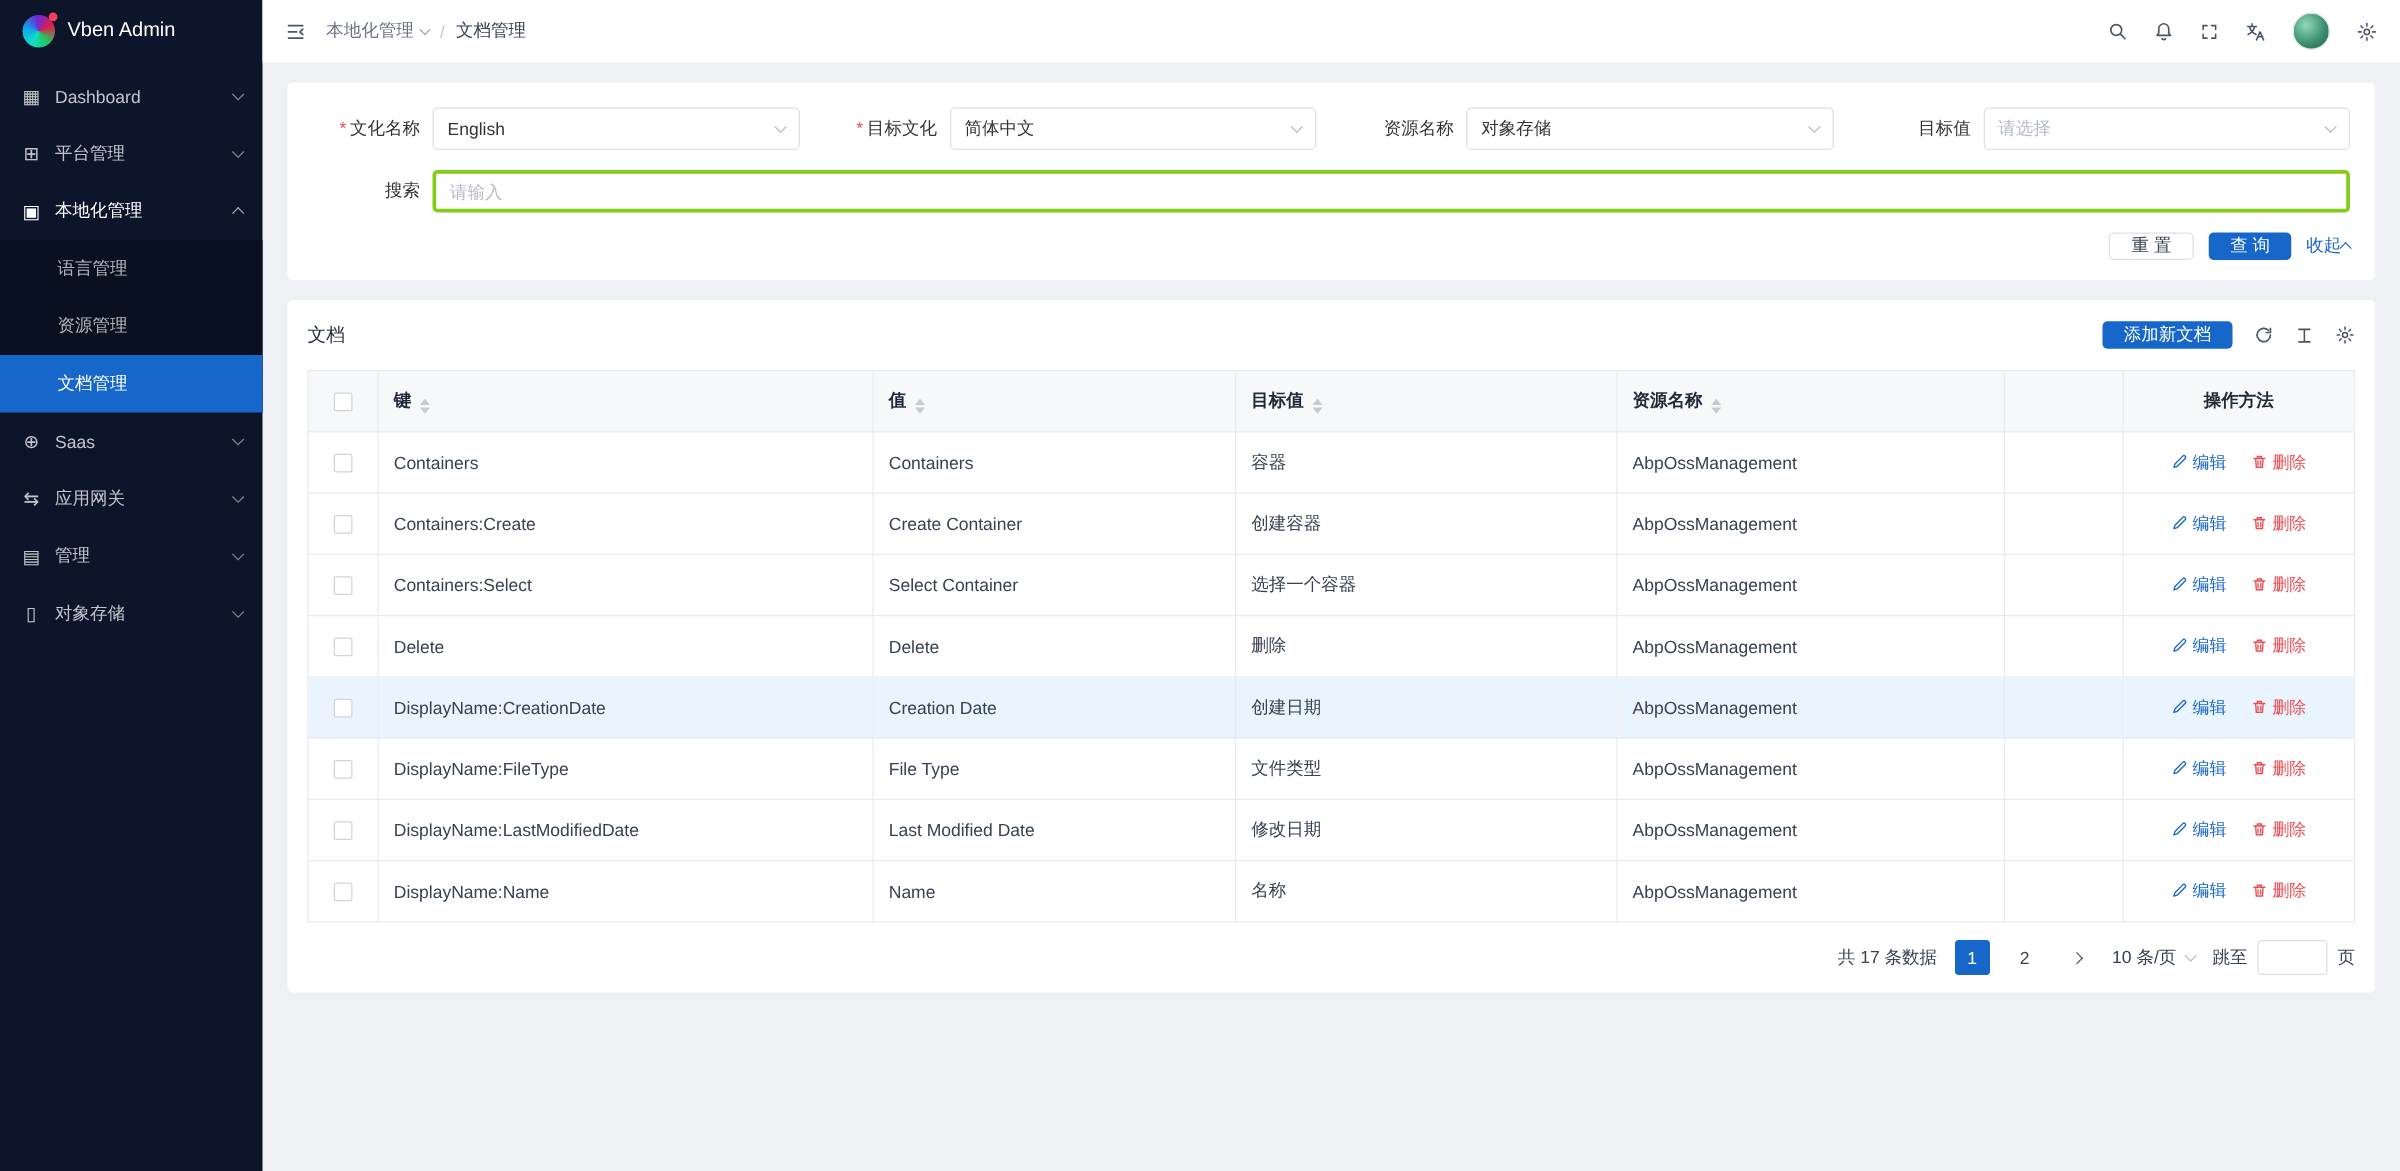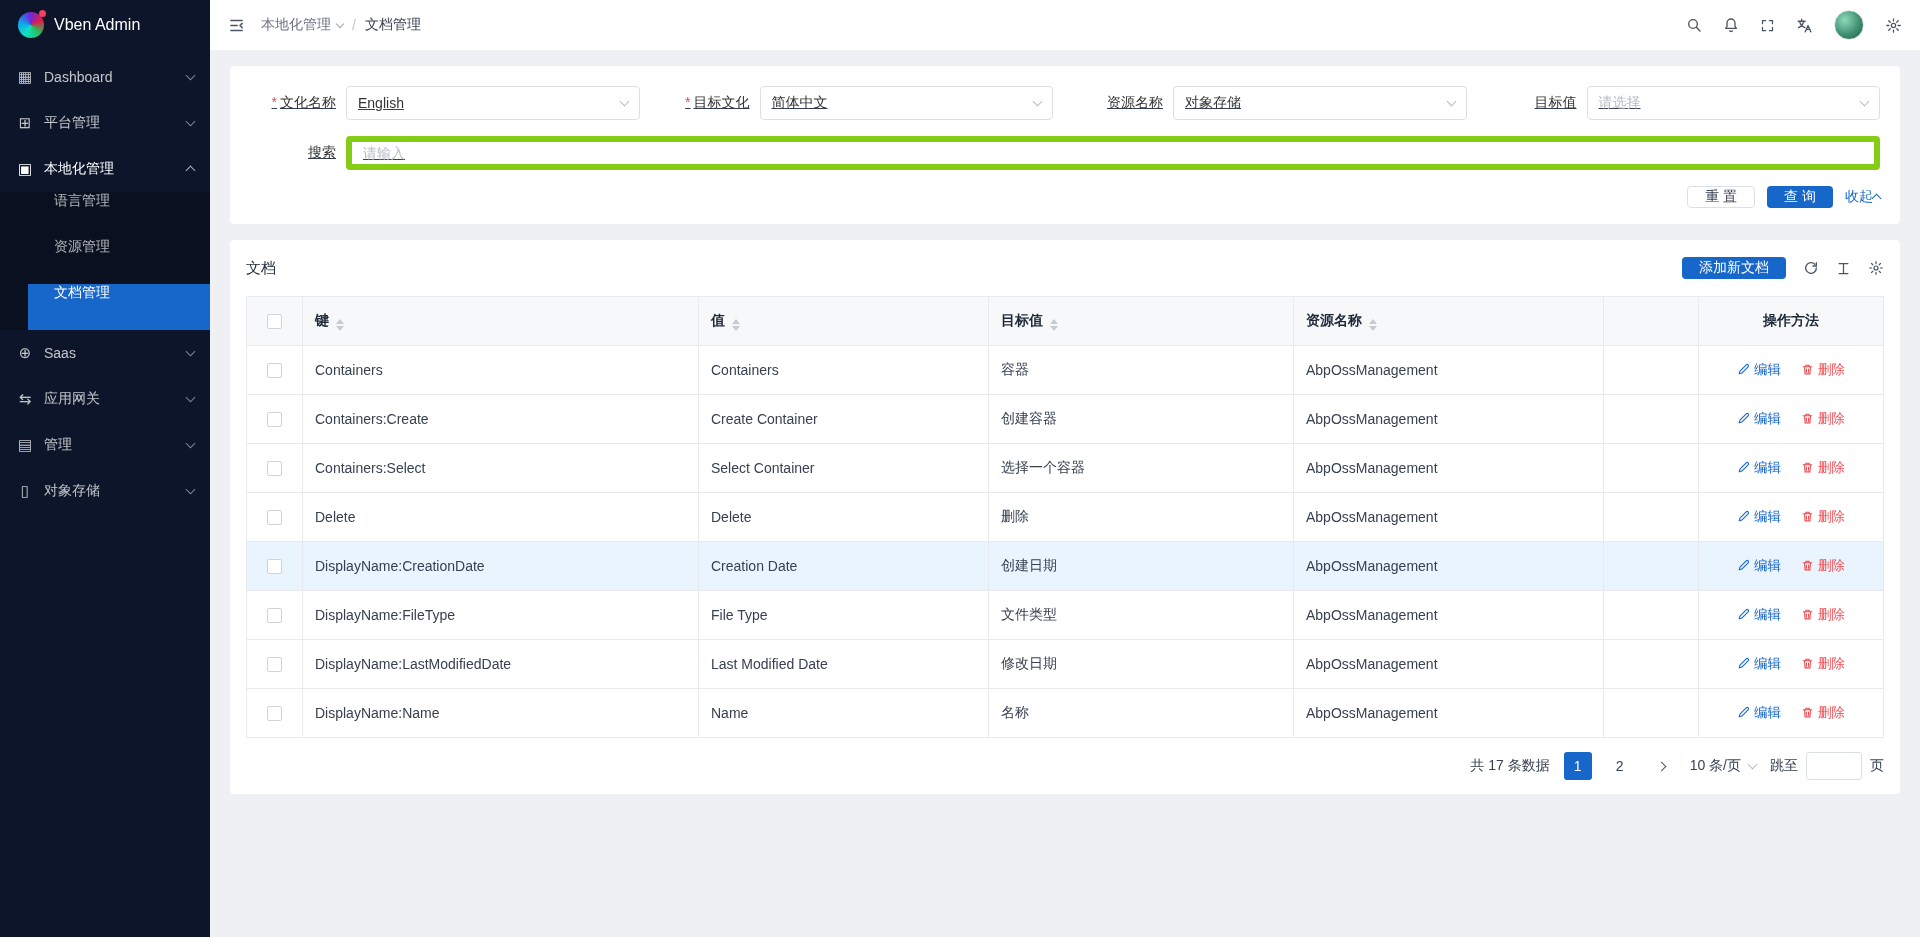--- a/index.html
+++ b/index.html
@@ -22,50 +22,50 @@
   .logo-mark::after{content:"";position:absolute;top:-2px;right:-2px;width:7px;height:7px;border-radius:50%;background:#f43f5e;}
   .logo-text{color:#fff;font-weight:normal;font-size:16px;white-space:nowrap;}
   .menu{padding-top:4px;}
   .menu-item{height:46px;display:flex;align-items:center;gap:10px;padding:0 16px;cursor:pointer;font-size:14px;}
   .menu-item.open{color:#fff;}
   .mi-icon{width:18px;text-align:center;font-size:15px;flex-shrink:0;}
   .mi-label{flex:1;white-space:nowrap;overflow:hidden;}
   .chev{width:7px;height:7px;border-right:1.5px solid currentColor;border-bottom:1.5px solid currentColor;transform:rotate(45deg);opacity:.65;margin-top:-3px;flex-shrink:0;}
   .chev.up{transform:rotate(-135deg);margin-top:3px;}
   .submenu{background:var(--submenu-bg);}
-  .submenu-item{height:46px;display:flex;padding-left:26px;cursor:pointer;color:rgba(255,255,255,.68);white-space:nowrap;margin-left:28px;}
+  .submenu-item{height:46px;display:flex;align-items:center;padding-left:46px;cursor:pointer;color:rgba(255,255,255,.68);white-space:nowrap;}
   .submenu-item.active{background:var(--primary);color:#fff;}
 
   
   .main{flex:1;display:flex;flex-direction:column;min-width:0;}
   .topbar{height:50px;background:#fff;display:flex;align-items:center;gap:16px;padding:0 18px;flex-shrink:0;}
   .fold-icon,.icon-btn{display:flex;align-items:center;color:#4b5563;cursor:pointer;}
   .breadcrumb{display:flex;align-items:center;gap:9px;color:#6b7280;}
   .bc-item{display:flex;align-items:center;gap:6px;cursor:pointer;}
   .bc-chev{width:6px;height:6px;border-right:1.3px solid #9ca3af;border-bottom:1.3px solid #9ca3af;transform:rotate(45deg);margin-top:-2px;}
   .bc-sep{color:#c3c8d0;}
   .bc-current{color:#374151;}
   .topbar-right{margin-left:auto;display:flex;align-items:center;gap:21px;}
   .avatar{width:30px;height:30px;border-radius:50%;background:radial-gradient(circle at 35% 32%,#8fd8b8,#3f9172 55%,#1f5c46);cursor:pointer;border:1px solid #e5e7eb;}
 
   .content{flex:1;padding:16px 20px;display:flex;flex-direction:column;gap:16px;overflow:hidden;}
   .card{background:#fff;border-radius:4px;}
 
   
   .filter-card{padding:20px 20px 16px;}
-  .f-row{display:flex;margin-bottom:16px;text-decoration:underline;}
+  .f-row{display:flex;margin-bottom:16px;}
   .f-field{flex:1;display:flex;align-items:center;min-width:0;padding-right:24px;}
   .f-row .f-field:last-child{padding-right:0;}
   .f-field.wide{flex:none;width:100%;}
   .f-label{flex-shrink:0;width:96px;text-align:right;padding-right:10px;color:#333;white-space:nowrap;}
   .req{color:#e34d59;margin-right:3px;}
   .select{flex:1;min-width:0;height:34px;border:1px solid #dcdfe5;border-radius:4px;background:#fff;display:flex;align-items:center;padding:0 11px;color:#333;cursor:pointer;}
   .sel-chev{margin-left:auto;width:7px;height:7px;border-right:1.4px solid #b6bcc6;border-bottom:1.4px solid #b6bcc6;transform:rotate(45deg);margin-top:-3px;flex-shrink:0;}
   .placeholder{color:#b6bcc6;}
-  input.text-input{flex:1;min-width:0;height:34px;border:6px solid #84cc16;border-radius:4px;padding:0 11px;font:inherit;color:#333;outline:none;}
+  input.text-input{flex:1;min-width:0;height:34px;border:3px solid #84cc16;border-radius:4px;padding:0 11px;font:inherit;color:#333;outline:none;}
   input.text-input::placeholder{color:#b6bcc6;}
   .f-actions{display:flex;justify-content:flex-end;align-items:center;gap:12px;margin-bottom:0;}
   .btn{height:22px;padding:0 17px;border-radius:4px;font-size:14px;display:inline-flex;align-items:center;justify-content:center;cursor:pointer;border:none;font-family:Liberation Sans, sans-serif;white-space:nowrap;}
   .btn-default{background:#fff;border:1px solid #dcdfe5;color:#374151;}
   .btn-primary{background:var(--primary);color:#fff;}
   .collapse-link{color:var(--primary);display:flex;align-items:center;gap:0;cursor:pointer;white-space:nowrap;}
   .collapse-link .chev{border-color:var(--primary);opacity:1;}
 
   
   .table-card{padding:0 16px;}

